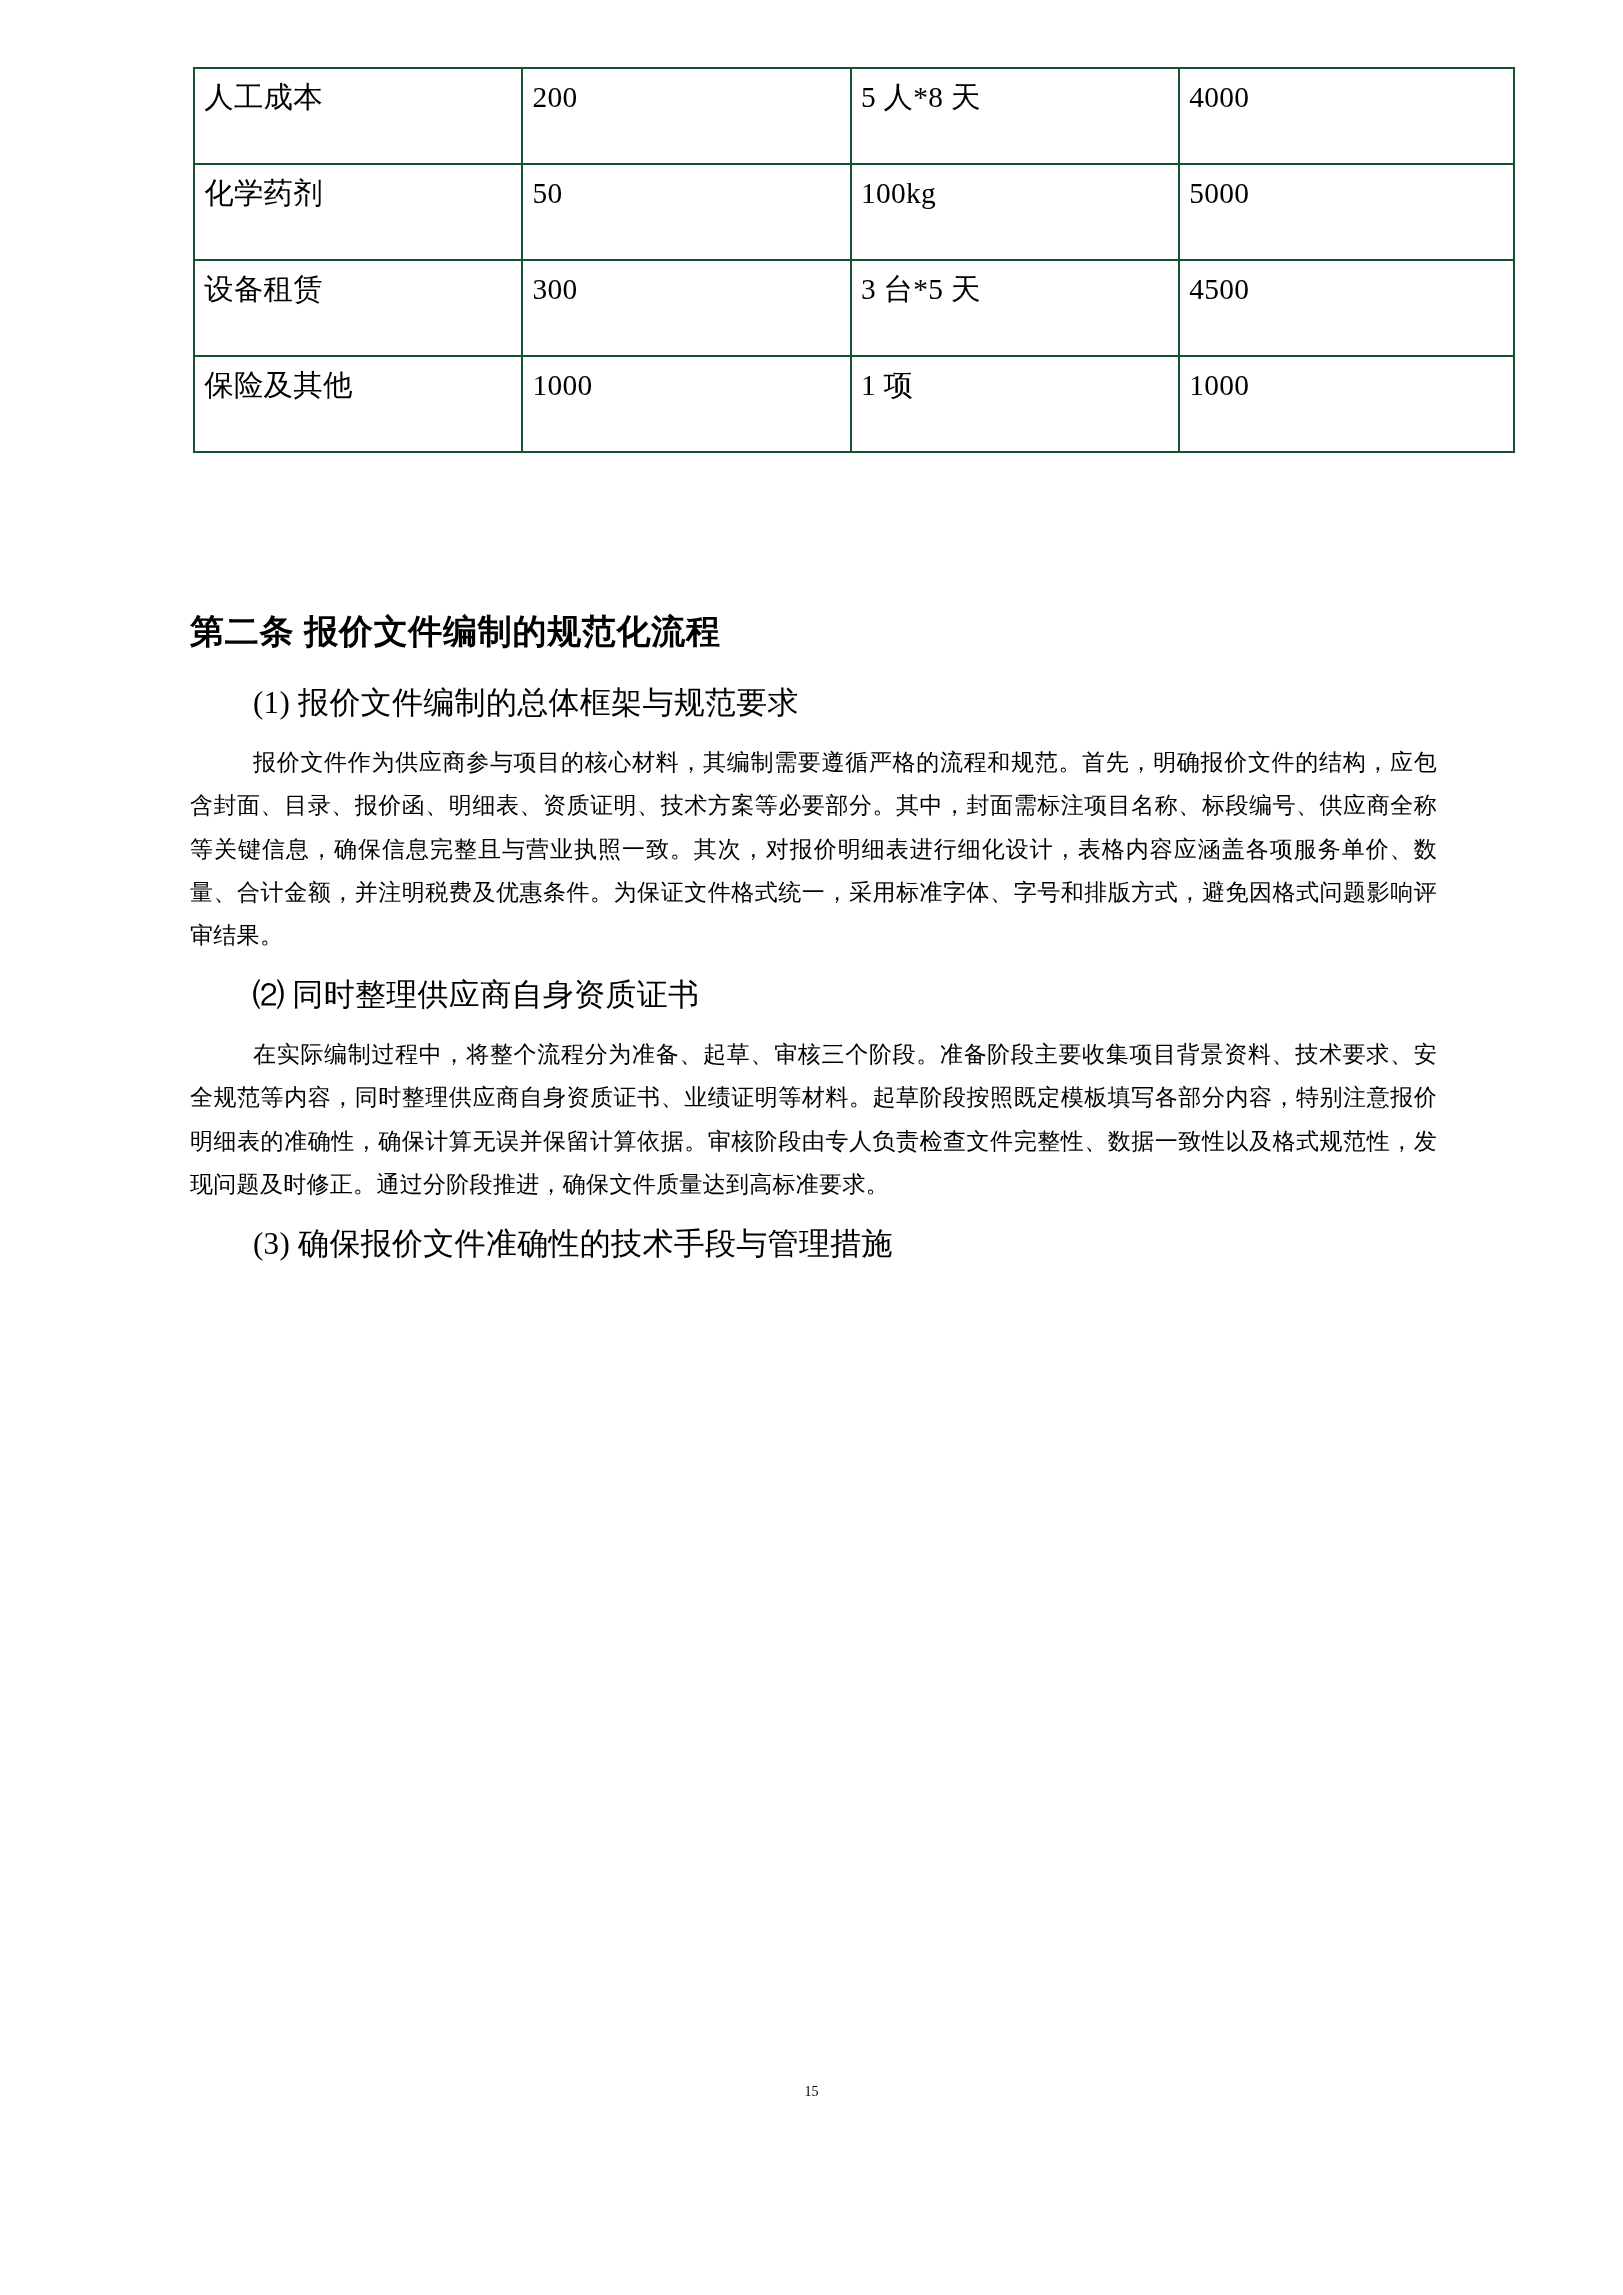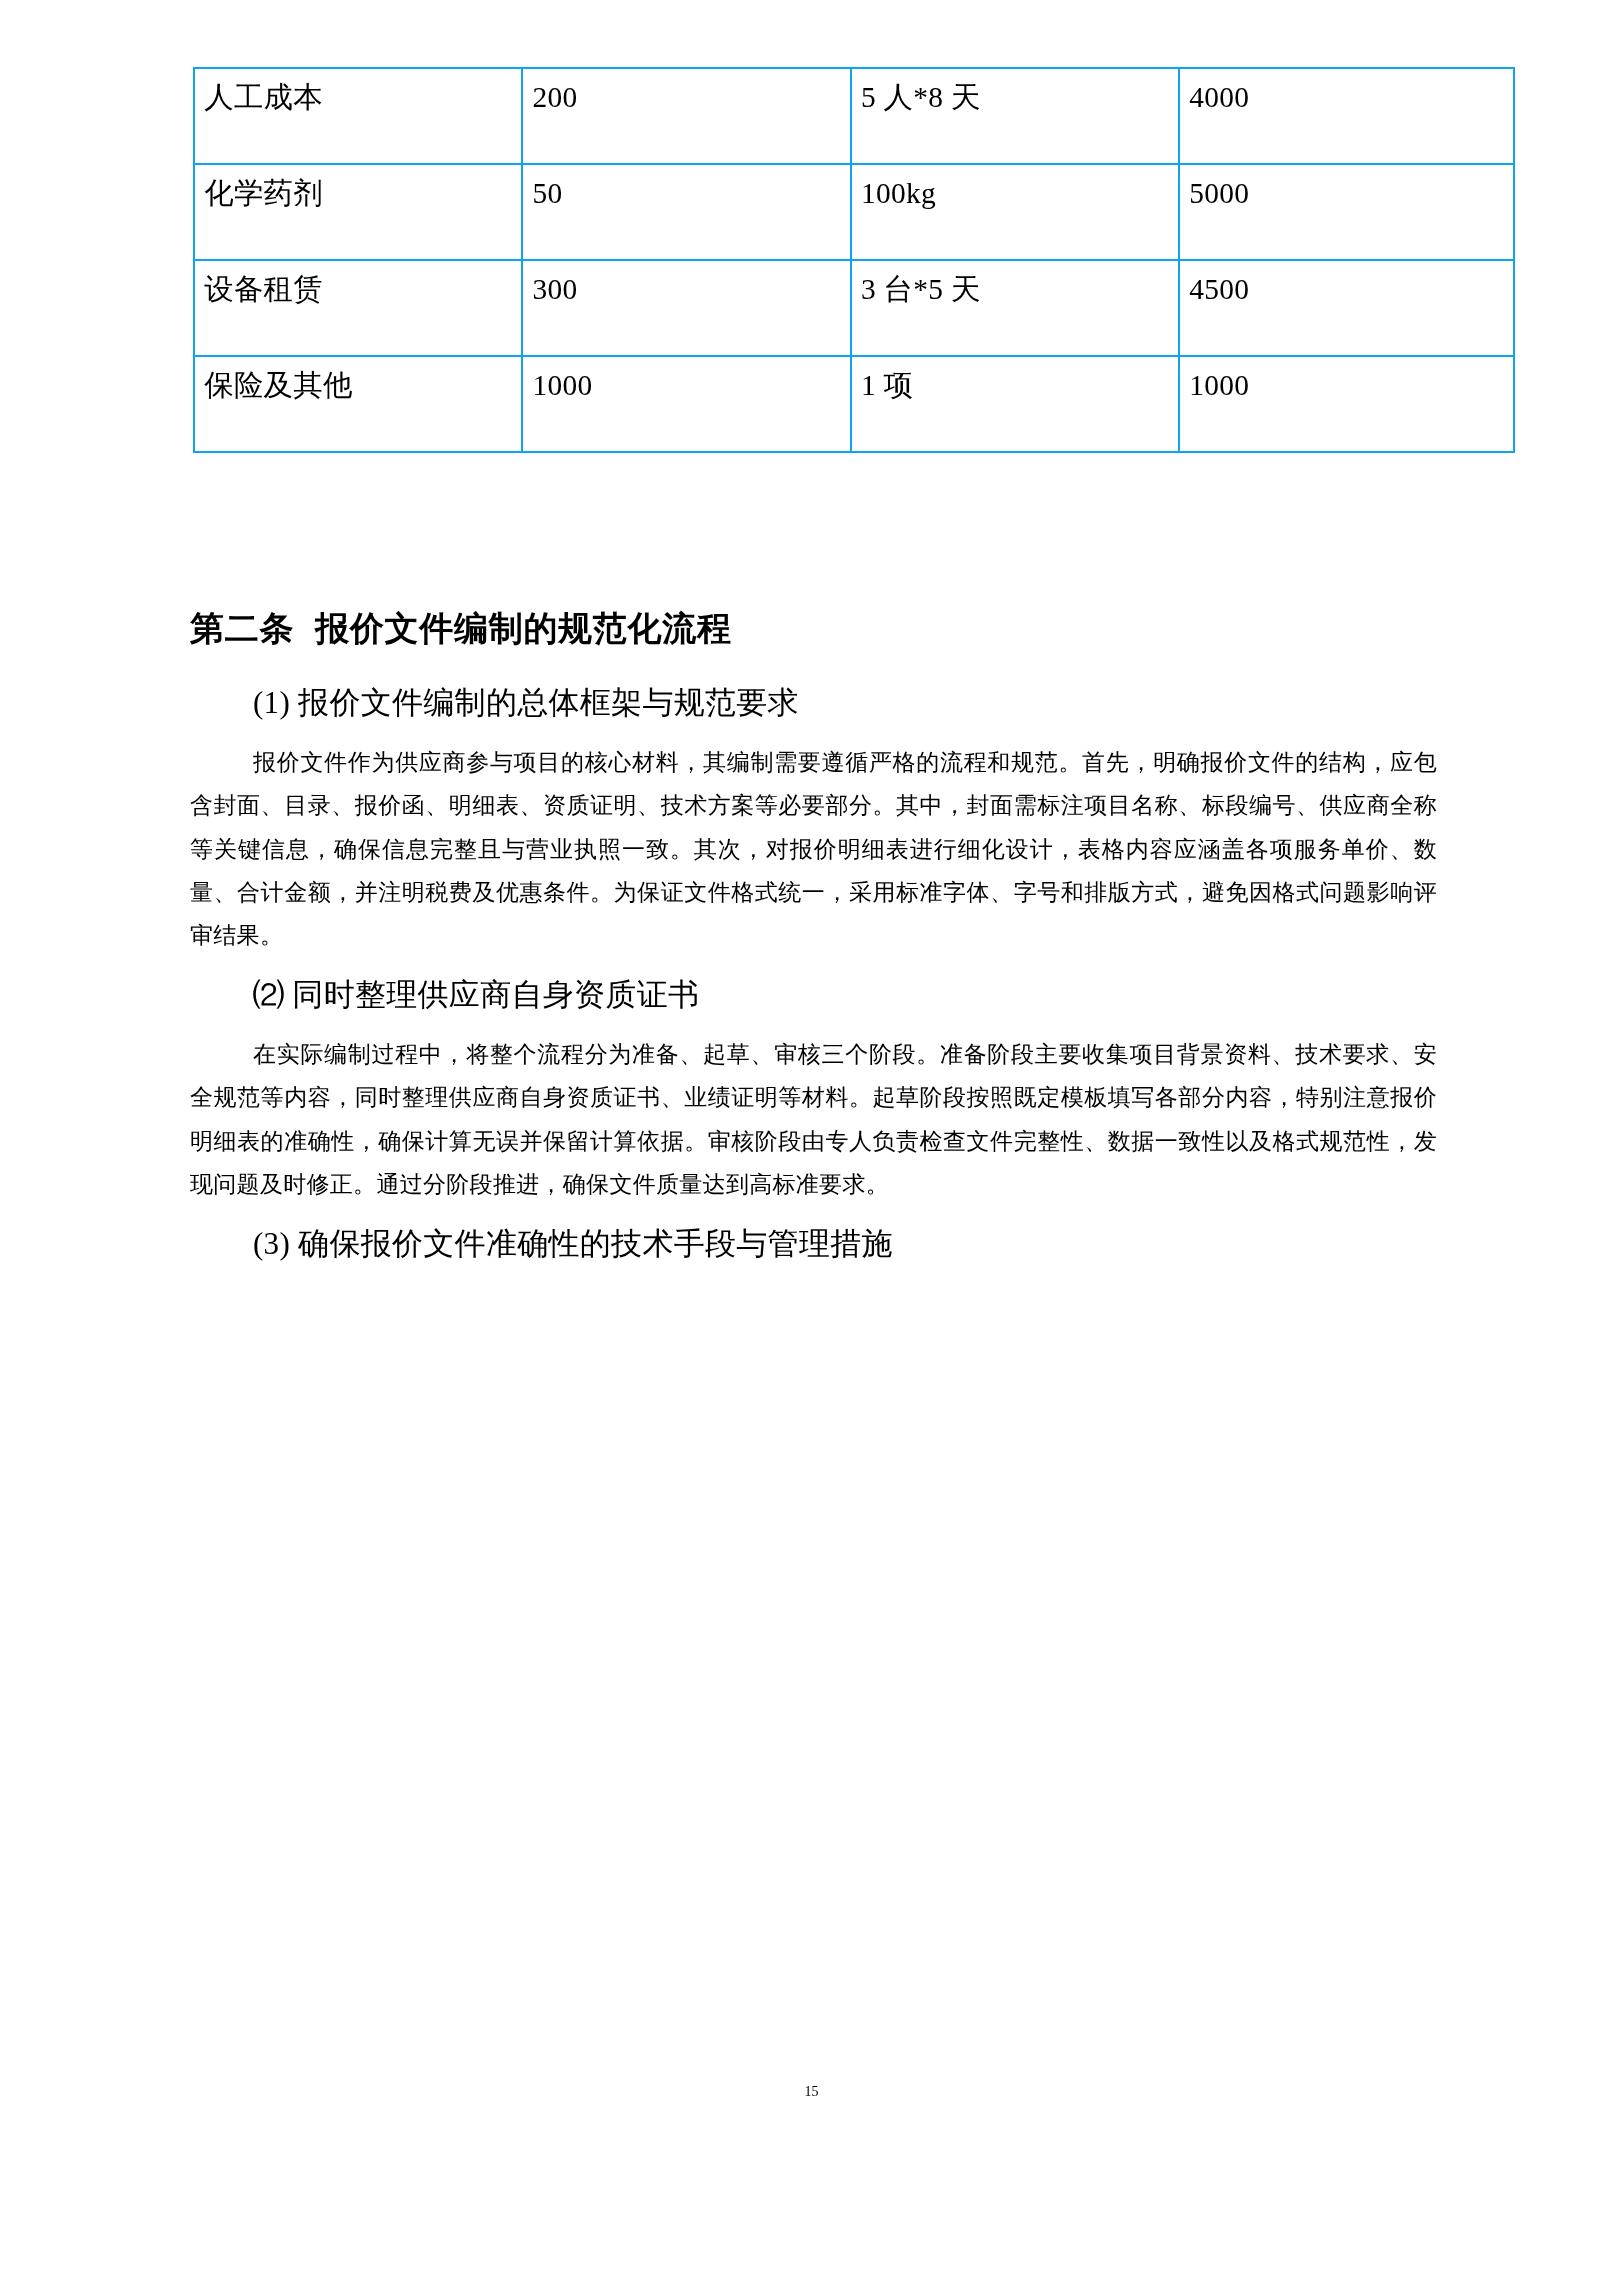--- a/index.html
+++ b/index.html
@@ -25,21 +25,21 @@
   
   .cost-table {
     position: absolute;
     left: 193px;
     top: 67px;
     width: 1237px;
     border-collapse: collapse;
     table-layout: fixed;
   }
   .cost-table td {
-    border: 2px solid #0ea5e9;
+    border: 2px solid #14532d;
     padding: 11px 9.2px 11px 9.2px;
     font-size: 29.4px;
     line-height: 1.22;
     vertical-align: top;
     height: 72px;
     font-family: "Liberation Serif", "DejaVu Serif", serif;
     letter-spacing: 0.3px;
   }
   .cost-table td.c0 { width: 308px; }
   .cost-table td.c1 { width: 308px; }
@@ -53,21 +53,21 @@
     top: 609px;
     width: 1247px;
   }
 
   h2.article-heading {
     font-size: 34px;
     font-weight: bold;
     margin: 0 0 29px 0;
     line-height: 1.3;
     letter-spacing: 0.7px;
-    font-family: Liberation Mono, monospace;
+    font-family: Liberation Sans, sans-serif;
   }
 
   h3.sub-heading {
     font-size: 31px;
     font-weight: normal;
     margin: 0 0 17px 0;
     text-indent: 63px;
     line-height: 1.35;
     letter-spacing: 0.3px;
     font-family: "Liberation Serif", "DejaVu Serif", serif;

